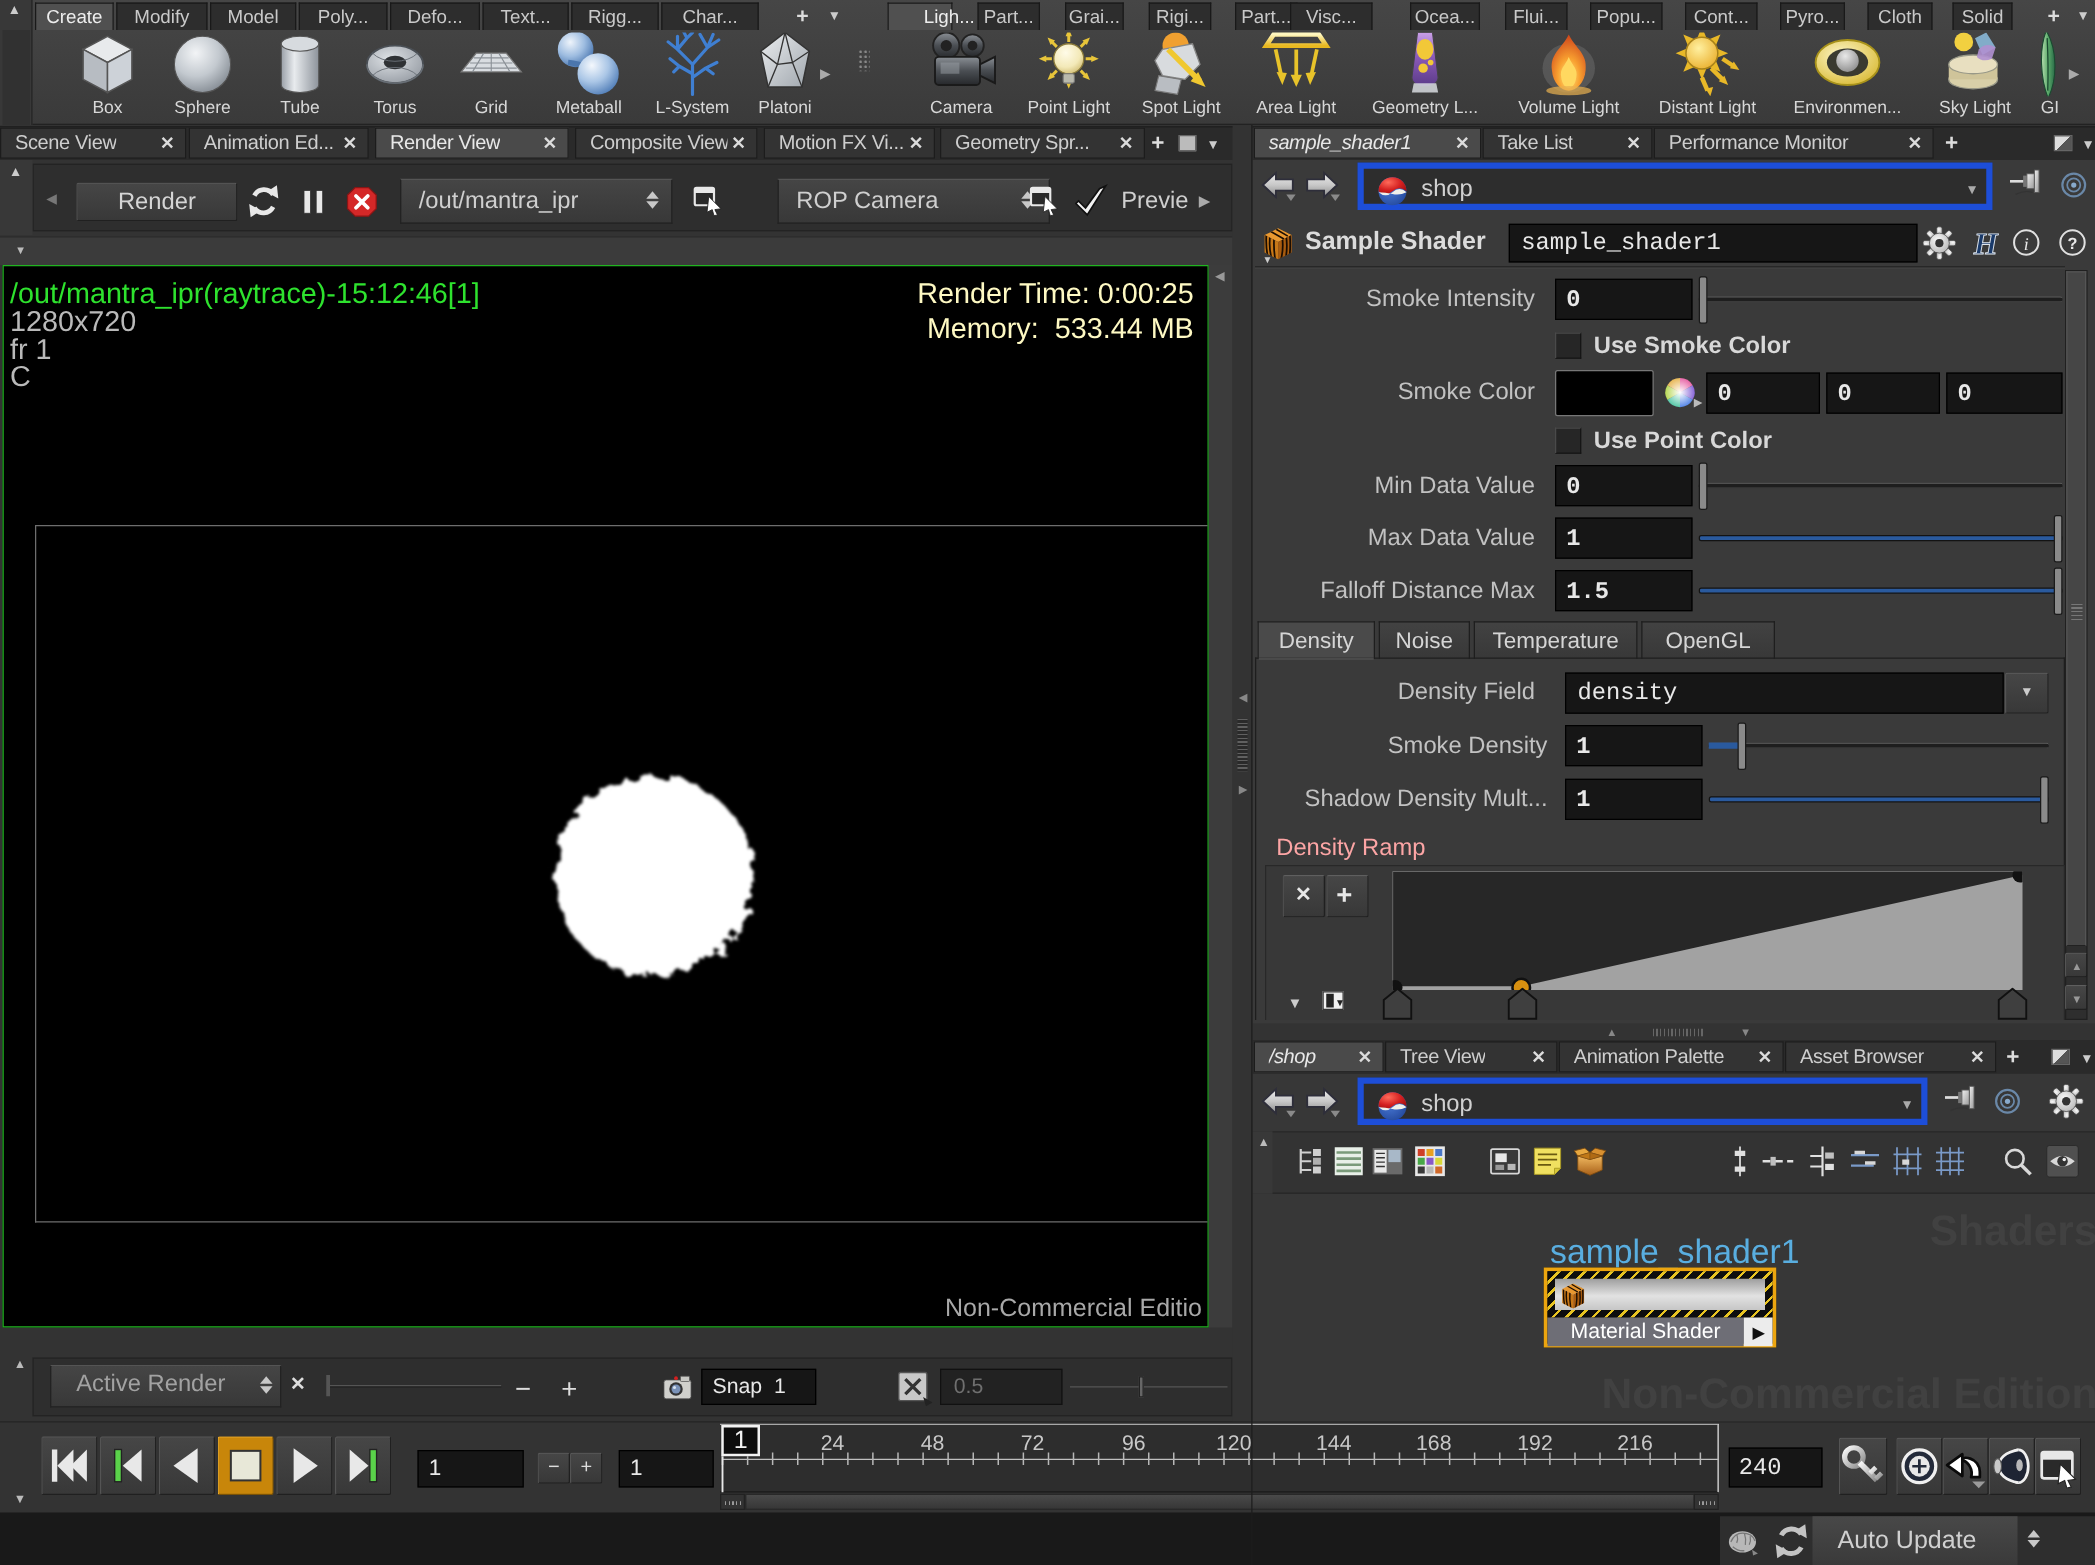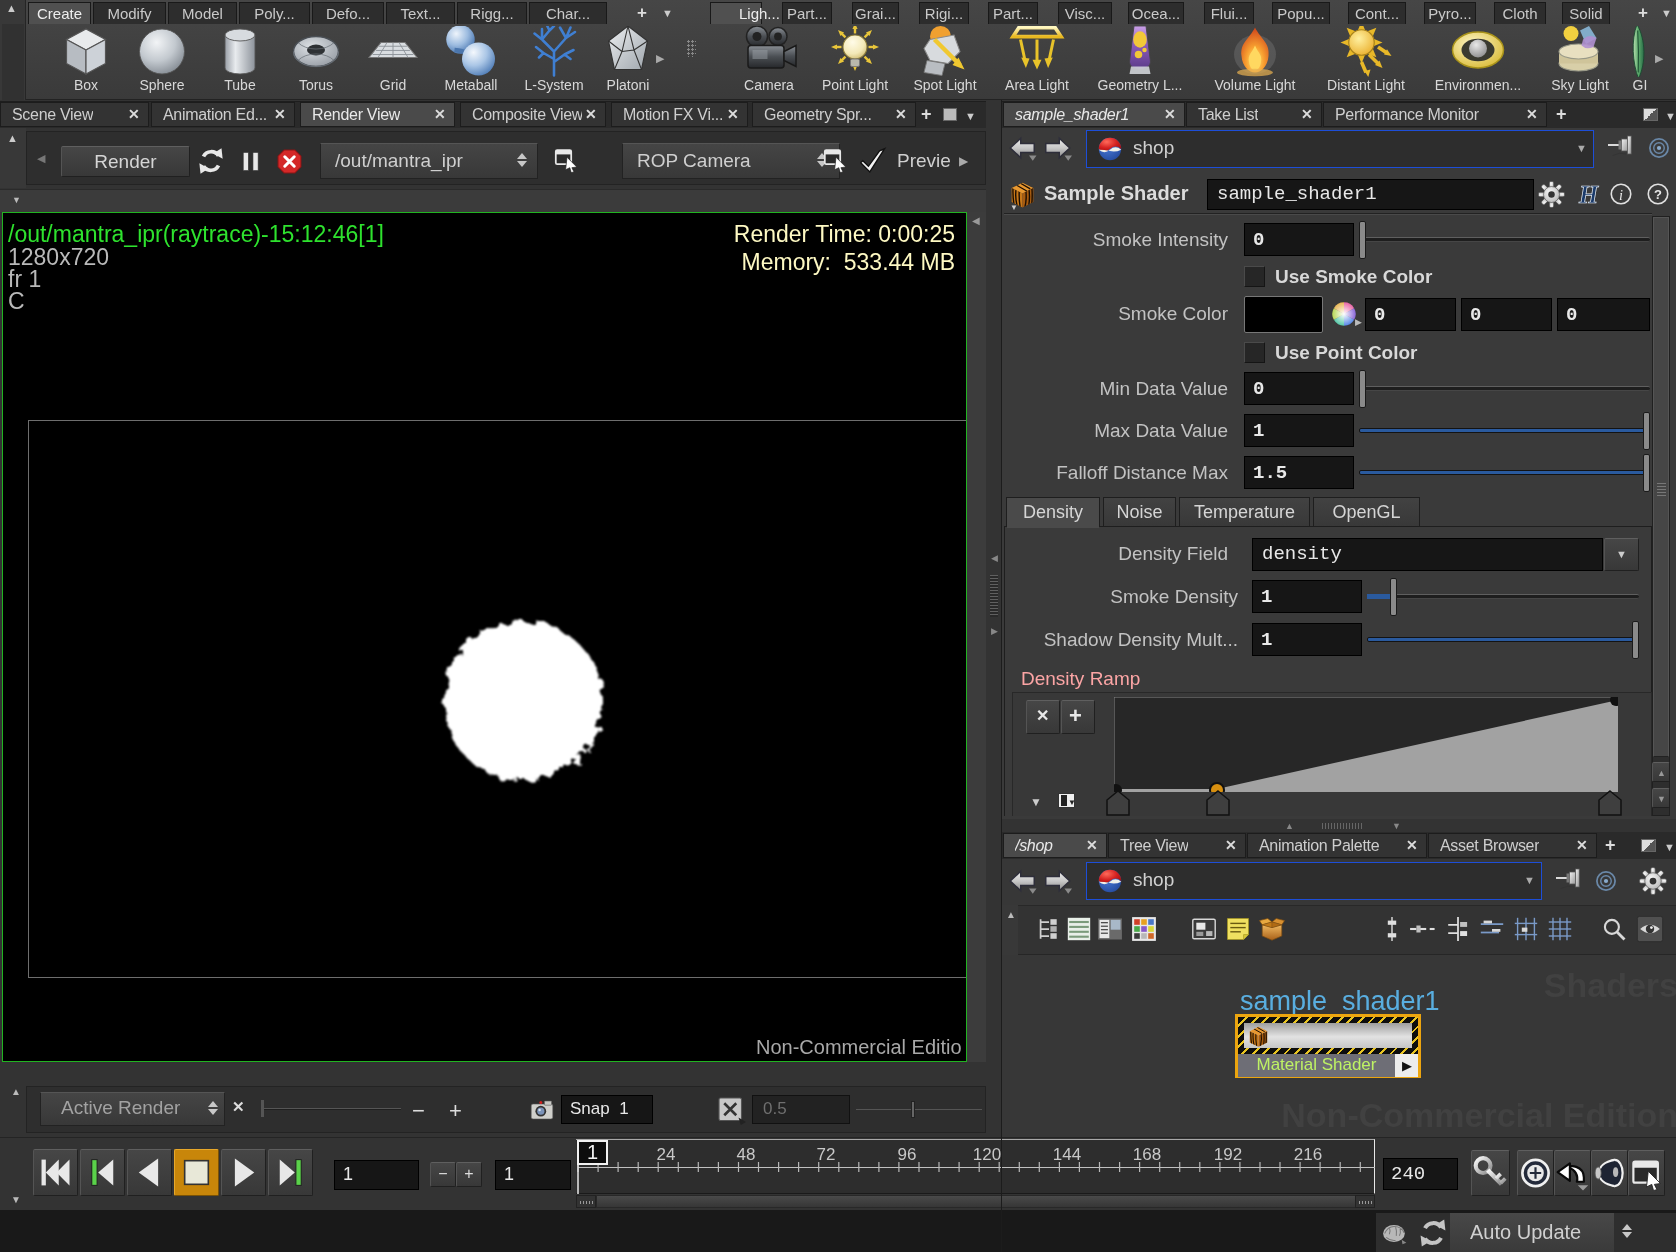--- a/index.html
+++ b/index.html
@@ -10,21 +10,21 @@
 .stab.sel{background:#505050;color:#eee;}
 .tool{position:absolute;top:26px;height:72px;text-align:center;}
 .tool .lb{font-size:14px;color:#d8d8d8;margin-top:0px;white-space:nowrap;}
 .ptab{position:absolute;top:1px;height:25px;background:#333;border:1px solid #1c1c1c;
  color:#cecece;font-size:16px;line-height:23px;letter-spacing:-0.3px;}
 .ptab.sel{background:#4a4a4a;color:#e8e8e8;}
 .btn{position:absolute;background:linear-gradient(#464646,#383838);border:1px solid #202020;
  border-top-color:#5f5f5f;border-left-color:#545454;border-radius:2px;}
 .df{position:absolute;background:#161616;border:1px solid #000;color:#e8e8e8;
  font-family:"Liberation Mono",monospace;font-size:19px;}
-.combo{position:absolute;background:#2f2f2f;border:1px solid #1d4ed8;color:#c6c6c6;}
+.combo{position:absolute;background:#2f2f2f;border:5px solid #1d4ed8;color:#c6c6c6;}
 .lbl{position:absolute;font-size:19px;color:#c2c2c2;white-space:nowrap;}
 .ck{position:absolute;width:21px;height:21px;background:#262626;border:1px solid #4a4a4a;
  border-bottom-color:#151515;border-right-color:#151515;}
 .spin{position:absolute;width:14px;text-align:center;}
 .spin i{display:block;width:0;height:0;border-left:5px solid transparent;border-right:5px solid transparent;margin:2px auto;}
 .spin .u{border-bottom:6px solid #c8c8c8;}
 .spin .d{border-top:6px solid #c8c8c8;}
 </style></head><body>
 <div id="stage">
 
@@ -41,21 +41,21 @@
 <div class="stab" style="left:386px;width:69px;">Text...</div>
 <div class="stab" style="left:457px;width:70px;">Rigg...</div>
 <div class="stab" style="left:529px;width:78px;">Char...</div>
 <div class="abs" style="left:637px;top:3px;color:#ddd;font-size:17px;font-weight:bold;">+</div>
 <div class="abs" style="left:662px;top:7px;color:#ccc;font-size:11px;">▼</div>
 <div class="stab sel" style="left:710px;width:52px;padding-left:28px;">Ligh...</div>
 <div class="stab" style="left:782px;width:50px;">Part...</div>
 <div class="stab" style="left:852px;width:47px;">Grai...</div>
 <div class="stab" style="left:919px;width:50px;">Rigi...</div>
 <div class="stab" style="left:988px;width:50px;">Part...</div>
-<div class="stab" style="left:1058px;width:54px;">Visc...</div>
+<div class="stab" style="left:1032px;width:66px;">Visc...</div>
 <div class="stab" style="left:1128px;width:56px;">Ocea...</div>
 <div class="stab" style="left:1204px;width:50px;">Flui...</div>
 <div class="stab" style="left:1272px;width:58px;">Popu...</div>
 <div class="stab" style="left:1348px;width:58px;">Cont...</div>
 <div class="stab" style="left:1424px;width:52px;">Pyro...</div>
 <div class="stab" style="left:1494px;width:52px;">Cloth</div>
 <div class="stab" style="left:1562px;width:48px;">Solid</div>
 <div class="abs" style="left:1638px;top:3px;color:#ddd;font-size:17px;font-weight:bold;">+</div>
 <div class="abs" style="left:1661px;top:7px;color:#ccc;font-size:11px;">▼</div>
 <div class="abs" style="left:687px;top:40px;width:9px;height:17px;background-image:radial-gradient(circle at 1.5px 1.5px,#888 1px,transparent 1.3px);background-size:4px 4px;"></div>
@@ -1186,21 +1186,21 @@
               <path d="M24 14 q2 12 -1 24"></path>
               <path d="M28 12 q2 12 0 24"></path>
               <path d="M32 11 q1 12 0 22"></path>
             </g>
             <g clip-path="url(#tcc3)" stroke="#1a0d02" stroke-width="1.6" fill="none">
               <path d="M12 9 l14 8"></path>
               <path d="M18 7 l12 7"></path>
               <path d="M24 6 l8 5"></path>
             </g>
           </svg></div>
-        <div class="abs" style="left:0px;top:37px;width:157px;height:23px;background:#6e6e76;color:#bef264;font-size:17px;text-align:center;line-height:22px;">Material Shader</div>
+        <div class="abs" style="left:0px;top:37px;width:157px;height:23px;background:#6e6e76;color:#ffffff;font-size:17px;text-align:center;line-height:22px;">Material Shader</div>
         <div class="abs" style="left:157px;top:37px;width:23px;height:23px;background:#ececec;">
           <div class="abs" style="left:7px;top:4px;color:#111;font-size:13px;">▶</div>
         </div>
       </div>
     </div>
 <div class="abs" style="left:986px;top:128px;width:16px;height:1009px;background:#333;">
       <div class="abs" style="left:5px;top:425px;color:#888;font-size:9px;">◀</div>
       <div class="abs" style="left:4px;top:447px;width:8px;height:42px;background-image:repeating-linear-gradient(#606060 0 1px,#2a2a2a 1px 3px);"></div>
       <div class="abs" style="left:5px;top:498px;color:#888;font-size:9px;">▶</div>
     </div>

